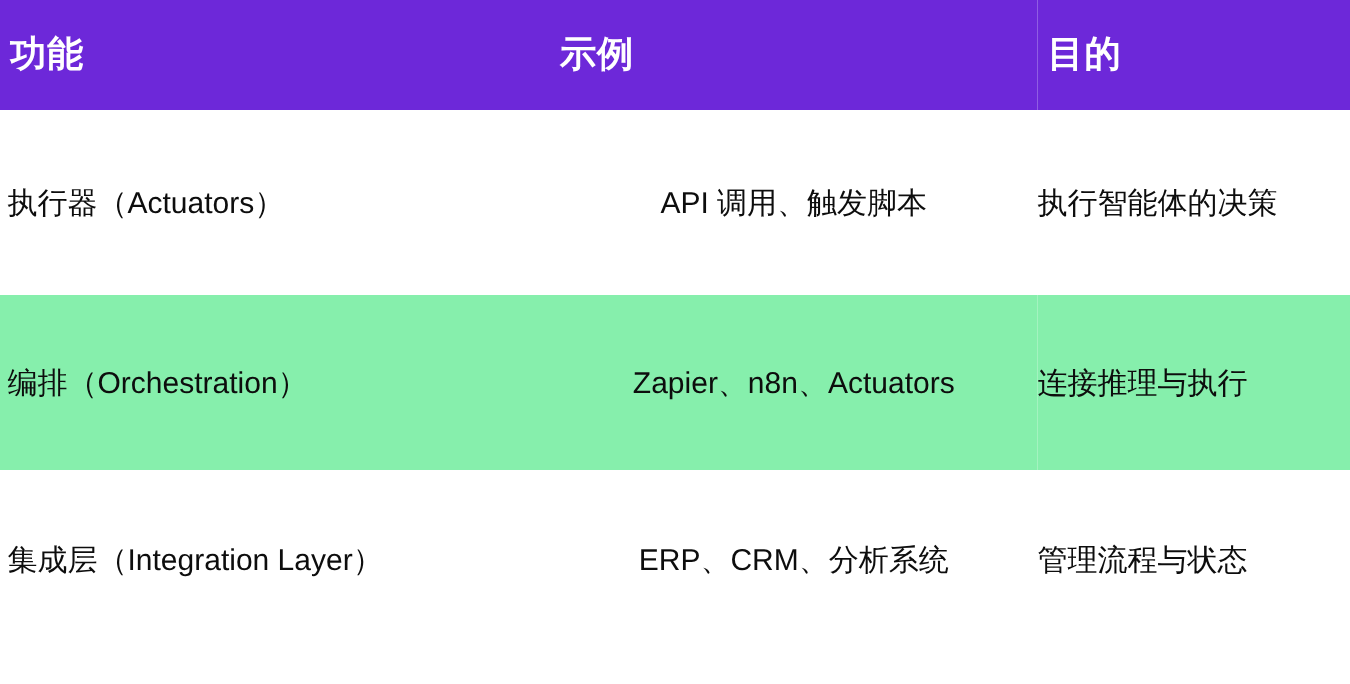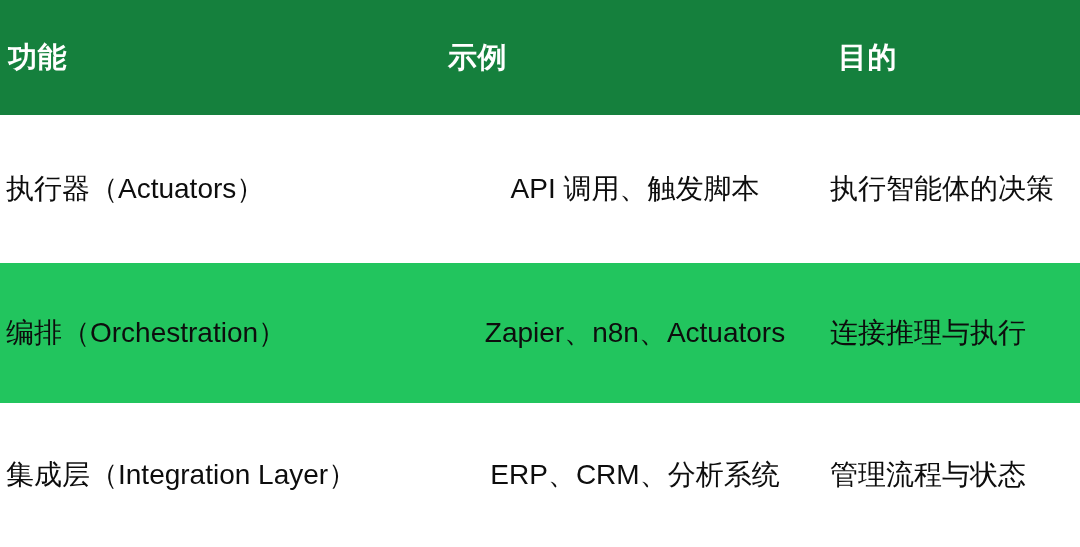--- a/index.html
+++ b/index.html
@@ -26,50 +26,50 @@
     border-collapse: collapse;
     table-layout: fixed;
   }
 
   
   col.col-feature { width: 440px; }
   col.col-example { width: 390px; }
   col.col-purpose { width: 250px; }
 
   thead tr.header-row {
-    background: #15803d;
-    height: 115px;
+    background: #6d28d9;
+    height: 88px;
   }
 
   thead th {
     color: #ffffff;
     font-size: 29px;
     font-weight: bold;
     text-align: left;
     vertical-align: middle;
     padding: 0 0 0 8px;
     letter-spacing: 0.5px;
     white-space: nowrap;
   }
 
   tbody tr.body-row {
     background: #ffffff;
   }
   tbody tr.body-row.striped {
-    background: #22c55e;
+    background: #86efac;
     padding-left: 16px;
   }
 
   tbody tr.row-1 { height: 148px; }
   tbody tr.row-2 { height: 140px; }
   tbody tr.row-3 { height: 144px; border-radius: 14px; }
 
   tbody td {
     color: #0d0d0d;
-    font-size: 28px;
+    font-size: 24px;
     font-weight: normal;
     text-align: left;
     vertical-align: middle;
     padding: 0 0 0 8px;
     white-space: nowrap;
     overflow: visible;
   }
 
   td.cell-feature { padding-left: 6px; }
   td.cell-example { padding-left: 0px; text-align: center; }

